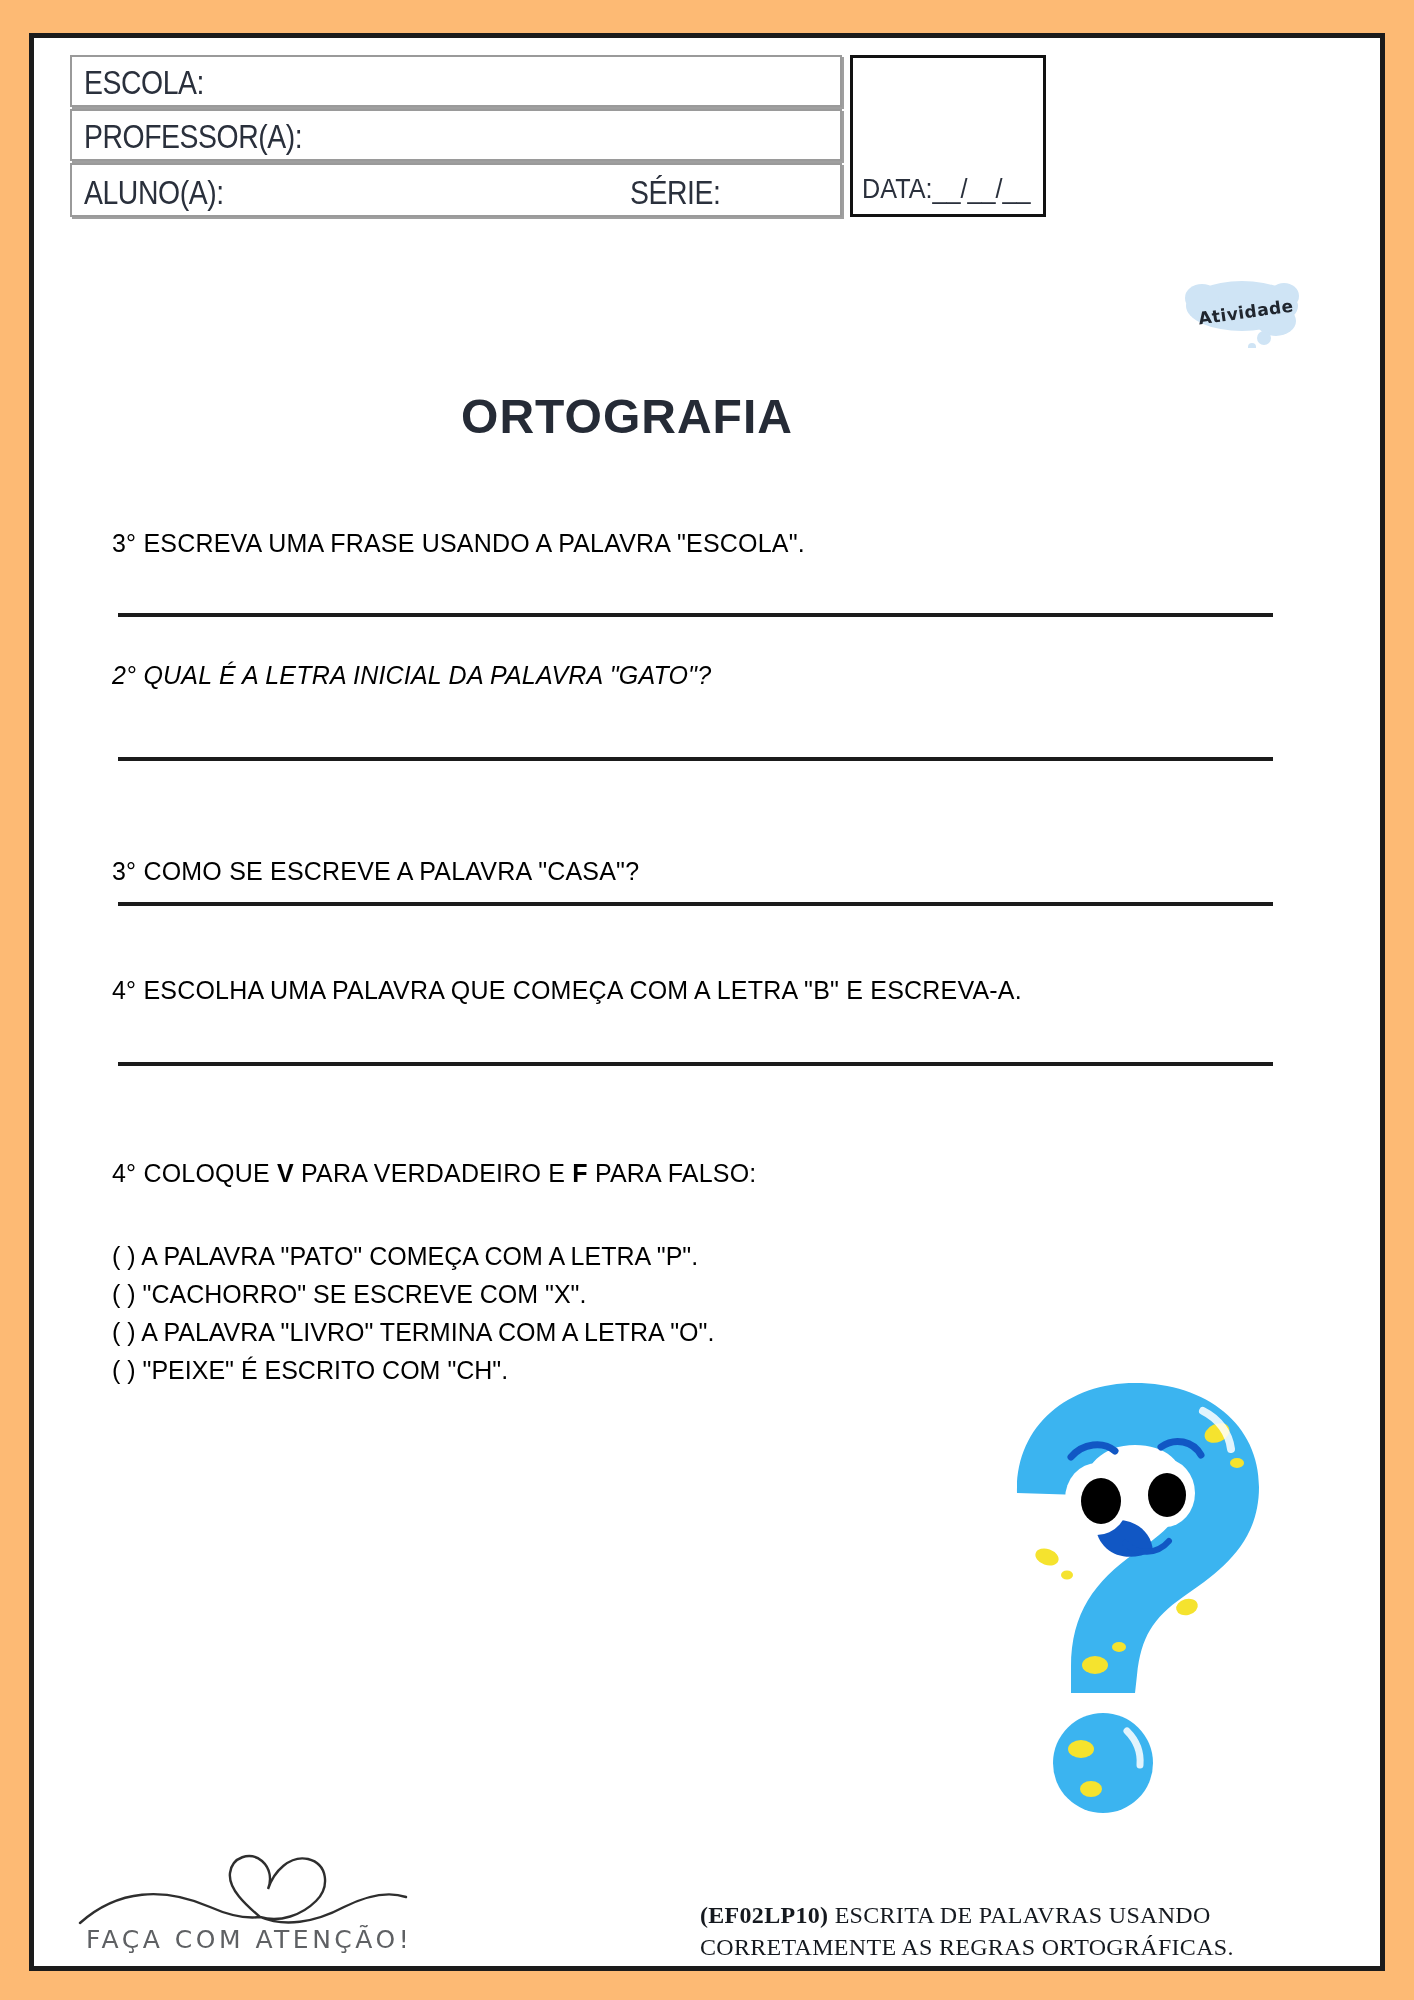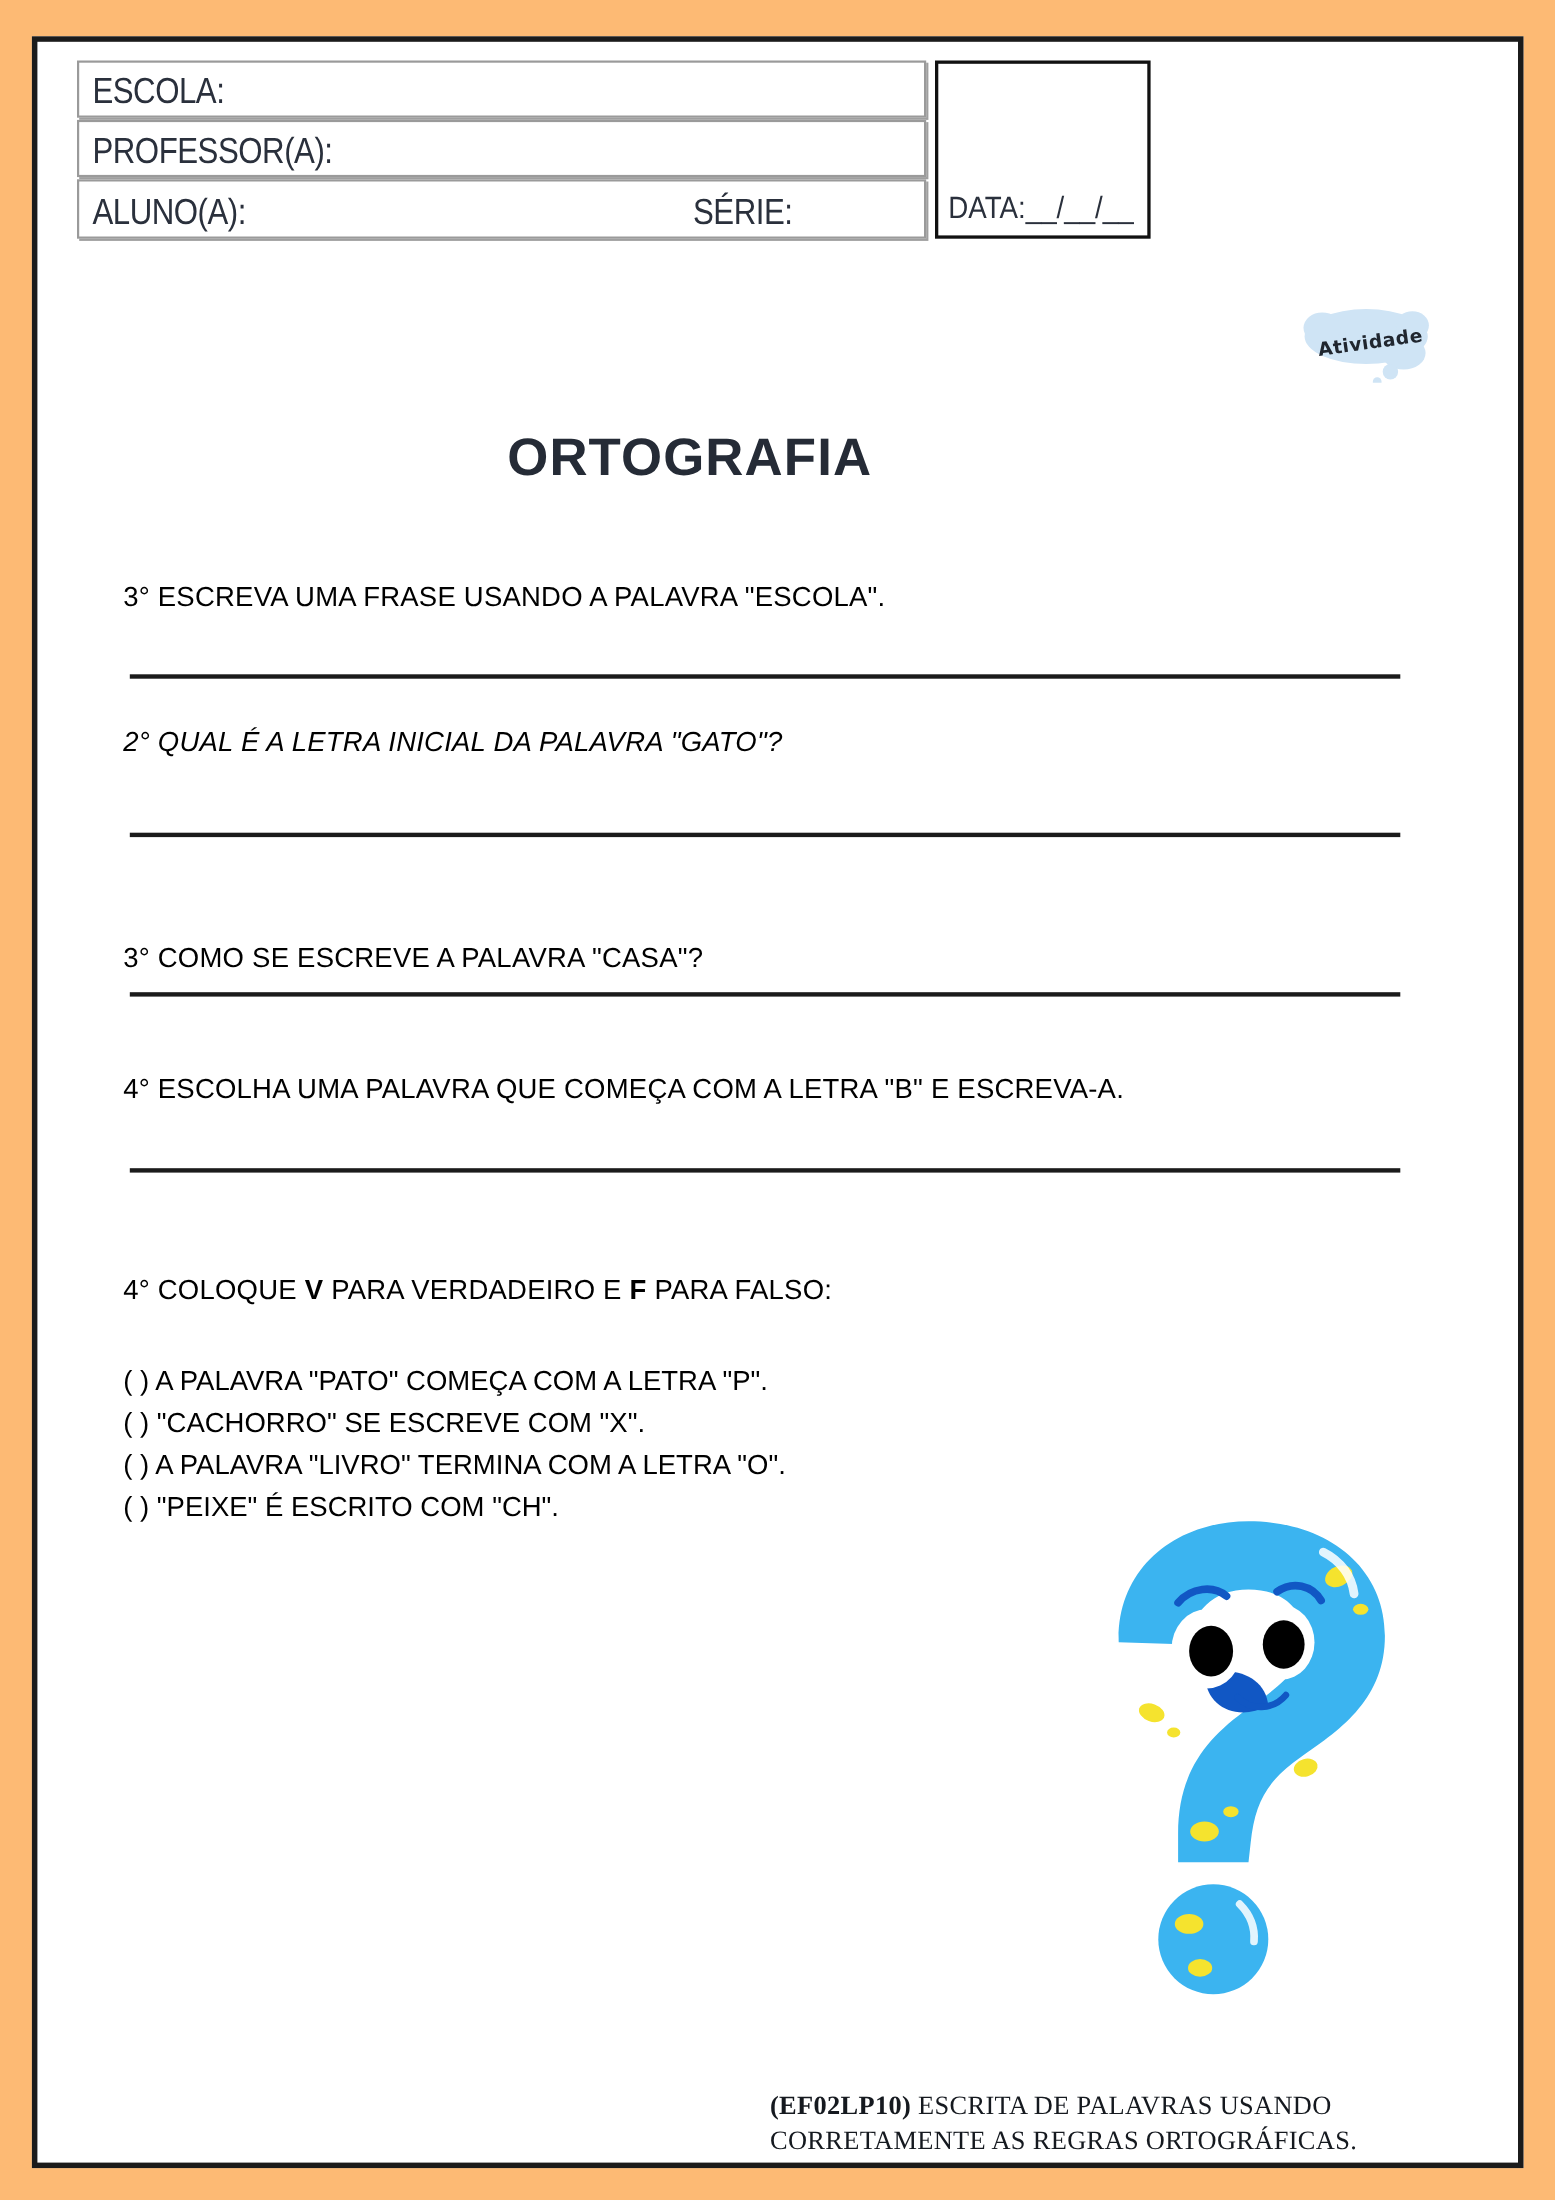--- a/index.html
+++ b/index.html
@@ -273,19 +273,35 @@
 
       <path d="M228 36 C244 44 254 58 256 74" stroke="#ffffff" stroke-width="8" fill="none" stroke-linecap="round" opacity="0.85"></path>
 
       <circle cx="128" cy="388" r="50" fill="#3bb4f0"></circle>
       <ellipse cx="106" cy="374" rx="13" ry="9" fill="#f5e32e"></ellipse>
       <ellipse cx="116" cy="414" rx="11" ry="8" fill="#f5e32e"></ellipse>
       <path d="M152 356 C162 366 166 378 165 390" stroke="#ffffff" stroke-width="7" fill="none" stroke-linecap="round" opacity="0.85"></path>
     </svg>
   </div>
 
+  <div id="logo">
+    <svg width="330" height="110" viewBox="0 0 330 110" xmlns="http://www.w3.org/2000/svg">
+      <path d="M2 78
+               C40 44 86 42 132 62
+               C150 70 166 74 182 72
+               C168 60 150 44 152 28
+               C154 12 172 6 184 16
+               C192 23 194 34 190 44
+               C196 26 212 10 230 14
+               C250 19 252 42 238 56
+               C224 70 202 78 182 72
+               C206 82 236 78 266 62
+               C290 50 310 46 328 52" stroke="#2e2e2e" stroke-width="2.4" fill="none" stroke-linecap="round"></path>
+    </svg>
+    <div id="logo-text">FAÇA COM ATENÇÃO!</div>
+  </div>
 
   <div id="bncc">
     <b>(EF02LP10)</b><span> ESCRITA DE PALAVRAS USANDO</span><br>
     <span>CORRETAMENTE AS REGRAS ORTOGRÁFICAS.</span>
   </div>
 
 </div>
 
 </body></html>

